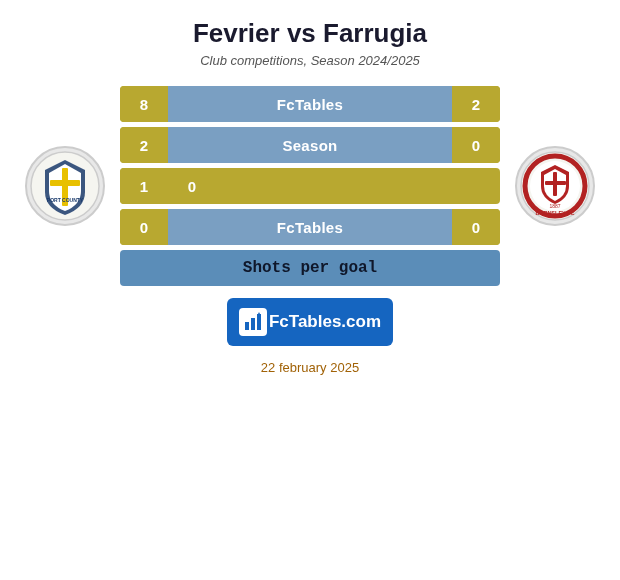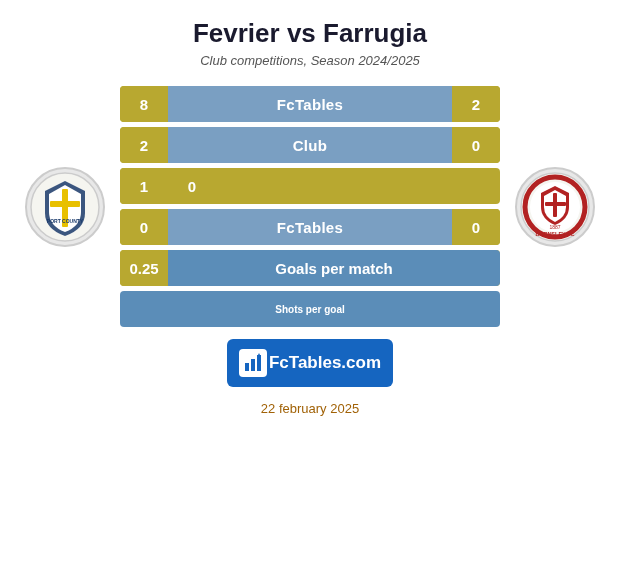--- a/index.html
+++ b/index.html
@@ -204,38 +204,34 @@
     </div>
 
     <div class="stats-col" id="stats-col">
     <div class="stat-row">
           <div class="stat-left-val">8</div>
           <div class="stat-label-bar">FcTables</div>
           <div class="stat-right-val">2</div>
         </div>
         <div class="stat-row">
           <div class="stat-left-val">2</div>
-          <div class="stat-label-bar">Club</div>
+          <div class="stat-label-bar">Season</div>
           <div class="stat-right-val">0</div>
         </div>
         <div class="stat-row">
           <div class="stat-left-val">1</div>
           <div class="stat-right-val">0</div>
         </div>
         <div class="stat-row">
           <div class="stat-left-val">0</div>
           <div class="stat-label-bar">FcTables</div>
           <div class="stat-right-val">0</div>
         </div>
         <div class="stat-row">
-          <div class="stat-left-val">0.25</div>
-          <div class="stat-label-bar-full" style="flex: 1 1 0%; background: rgb(91, 141, 184); height: 100%; display: flex; align-items: center; justify-content: center; font-size: 15px; font-weight: bold; color: rgb(255, 255, 255);">Goals per match</div>
-        </div>
-        <div class="stat-row">
-          <div class="stat-label-bar-full" style="flex: 1 1 0%; background: rgb(91, 141, 184); height: 100%; display: flex; align-items: center; justify-content: center; font-size: 10px; font-weight: bold; color: #ffffff;">Shots per goal</div>
+          <div class="stat-label-bar-full" style="flex: 1 1 0%; background: rgb(91, 141, 184); height: 100%; display: flex; align-items: center; justify-content: center; font-size: 16px; font-weight: bold; color: #0f172a; font-family: Liberation Mono, monospace;">Shots per goal</div>
         </div>
       </div>
 
     <div class="badge-right">
       <div class="club-badge">
         <svg width="72" height="72" viewBox="0 0 72 72">
           <ellipse cx="36" cy="36" rx="34" ry="34" fill="#f5f5f0" stroke="#ccc" stroke-width="1.5"></ellipse>
 
           <circle cx="36" cy="36" r="30" fill="none" stroke="#b22222" stroke-width="5"></circle>
 

